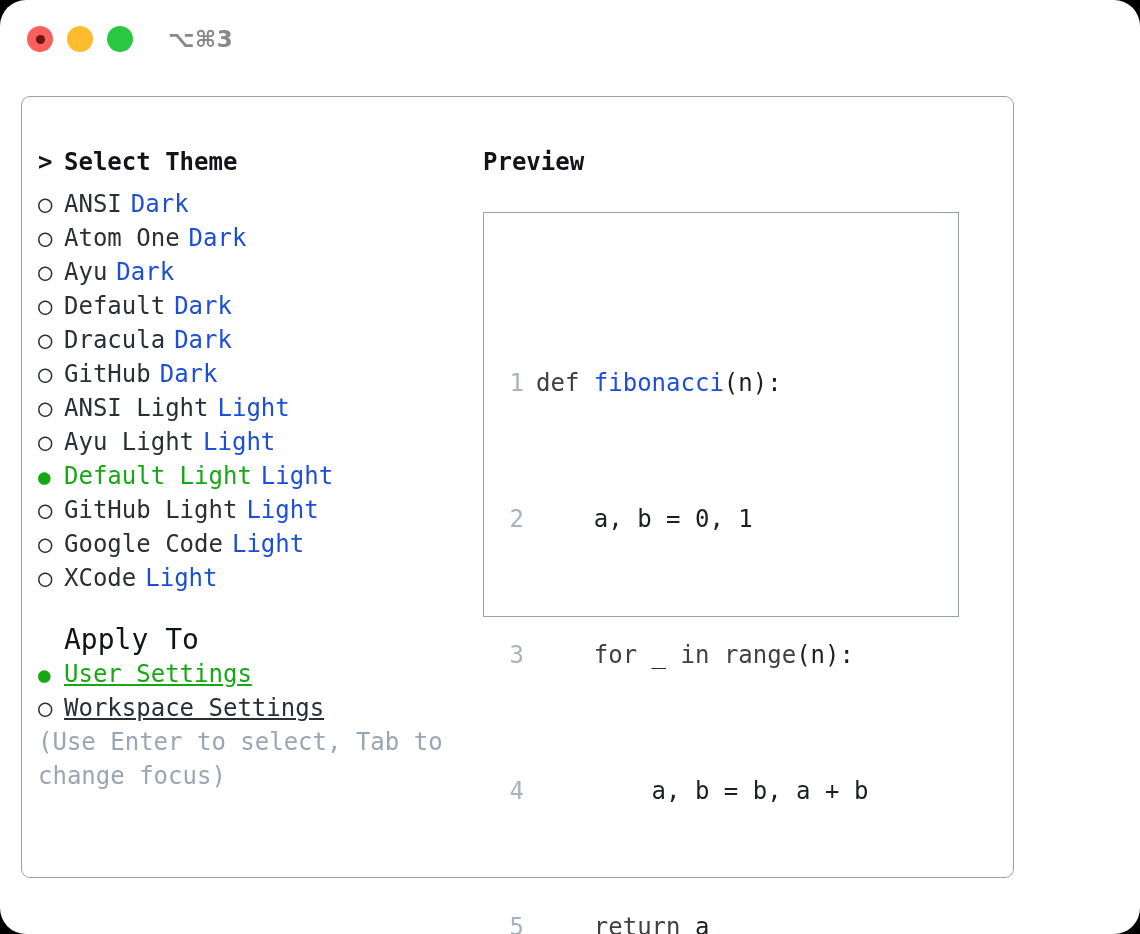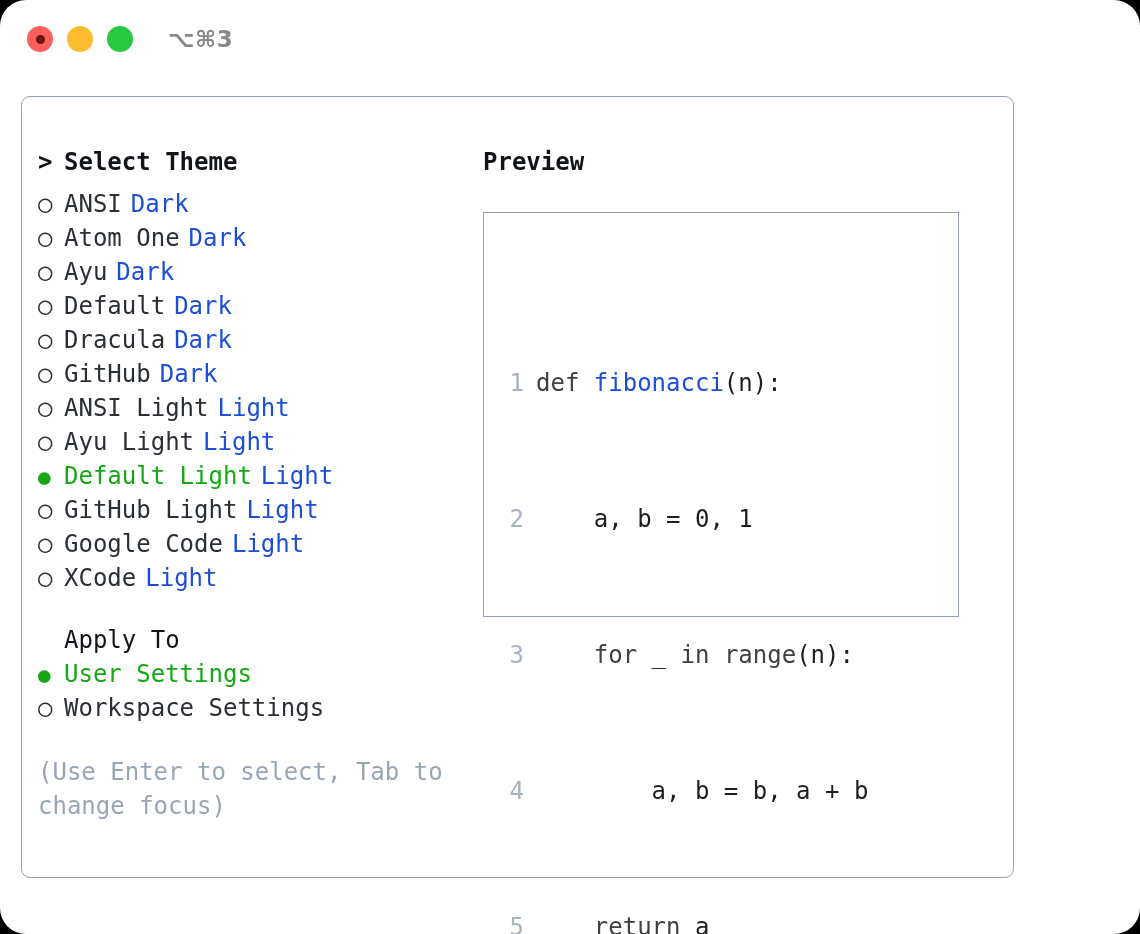--- a/index.html
+++ b/index.html
@@ -124,27 +124,26 @@
   .theme-name.selected { color: #16a814; }
   .tag {
     color: #1d4ed8;
     margin-left: 9px;
   }
   .spacer-md { height: 36px; }
 
   .apply-title {
     font-weight: normal;
     color: #111418;
-    font-size: 24px;
-  }
-  .apply-name { color: #2a2f36; }
+    font-size: 28px;
+  }
+  .apply-name { color: #2a2f36; text-decoration: underline; }
   .apply-name.selected { color: #16a814; }
 
   .hint {
-    margin-top: 30px;
     font-size: 24px;
     line-height: 34px;
     color: #9aa5b4;
     width: 410px;
     white-space: pre-wrap;
   }
 
   
   .right-col {
     position: absolute;

